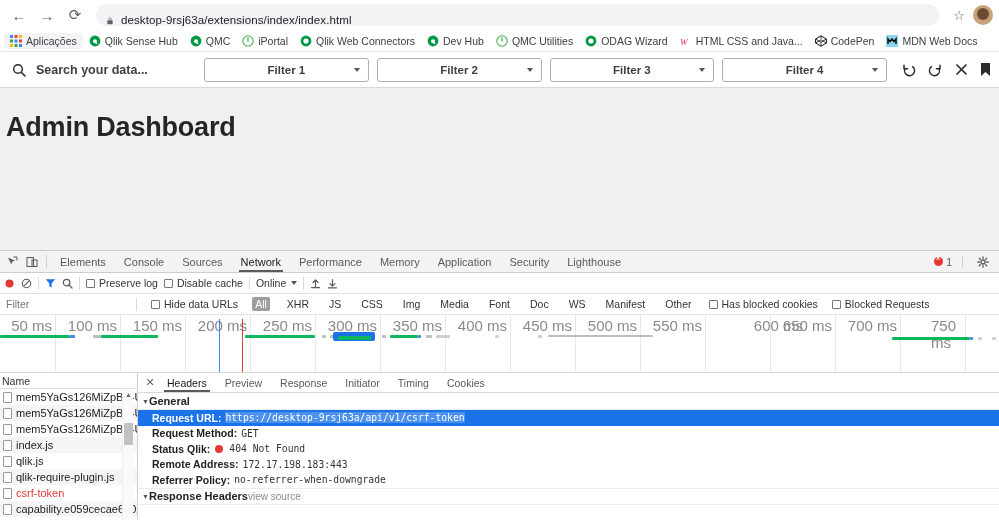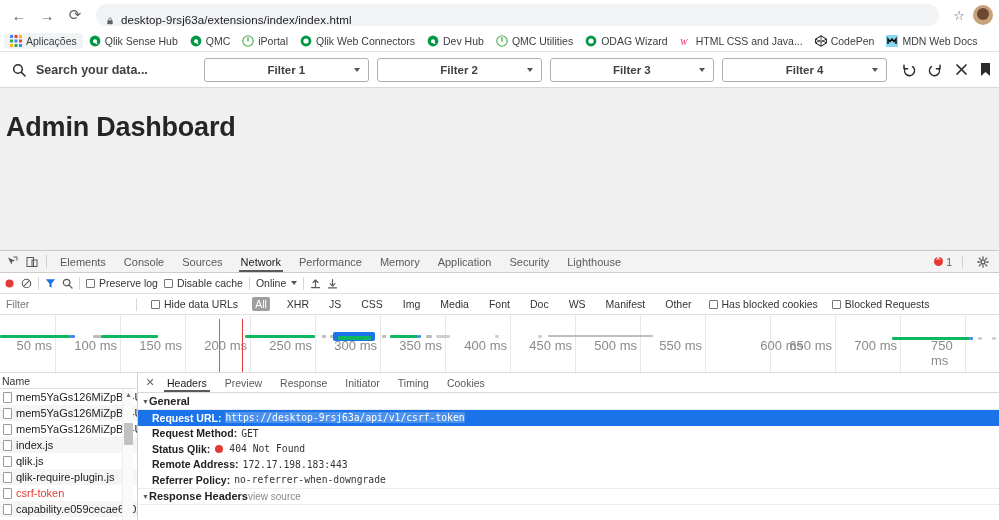--- a/index.html
+++ b/index.html
@@ -118,21 +118,21 @@
     font-size: 10.5px; color: #333;
   }
   .filter-input { width: 118px; font-size:10.5px; color:#777; padding-left:2px; }
   .vdiv { width:1px; height:13px; background:#d8d8d8; }
   .type-chip { padding: 1px 3px; border-radius: 2px; color:#333; }
   .type-chip.active { background: #9e9e9e; color:#fff; }
 
   
   .dt-overview { height: 58px; position: relative; background:#fff; border-bottom:1px solid #d9d9d9; overflow:hidden; }
   .tl-tick { position:absolute; top:0; bottom:0; width:1px; background:#e8e8e8; }
-  .tl-label { position:absolute; top:2px; font-size:13px; color:#8a8a8a; transform: translateX(-100%); padding-right:3px;margin-top:21px; }
+  .tl-label { position:absolute; top:2px; font-size:15px; color:#8a8a8a; transform: translateX(-100%); padding-right:3px; }
   .tl-bar { position:absolute; height:3px; border-radius:1px; }
   .tl-vline { position:absolute; top:4px; bottom:0; width:1px; }
   .tl-sel {
     position:absolute; border:2px solid #1a73e8; border-radius:2px;
     background:#1a73e8;
   }
 
   
   .dt-body { display: flex; height: 155px; }
   .req-list { width: 138px; position: relative; border-right: 1px solid #d0d0d0; background:#fff; overflow:hidden; }

